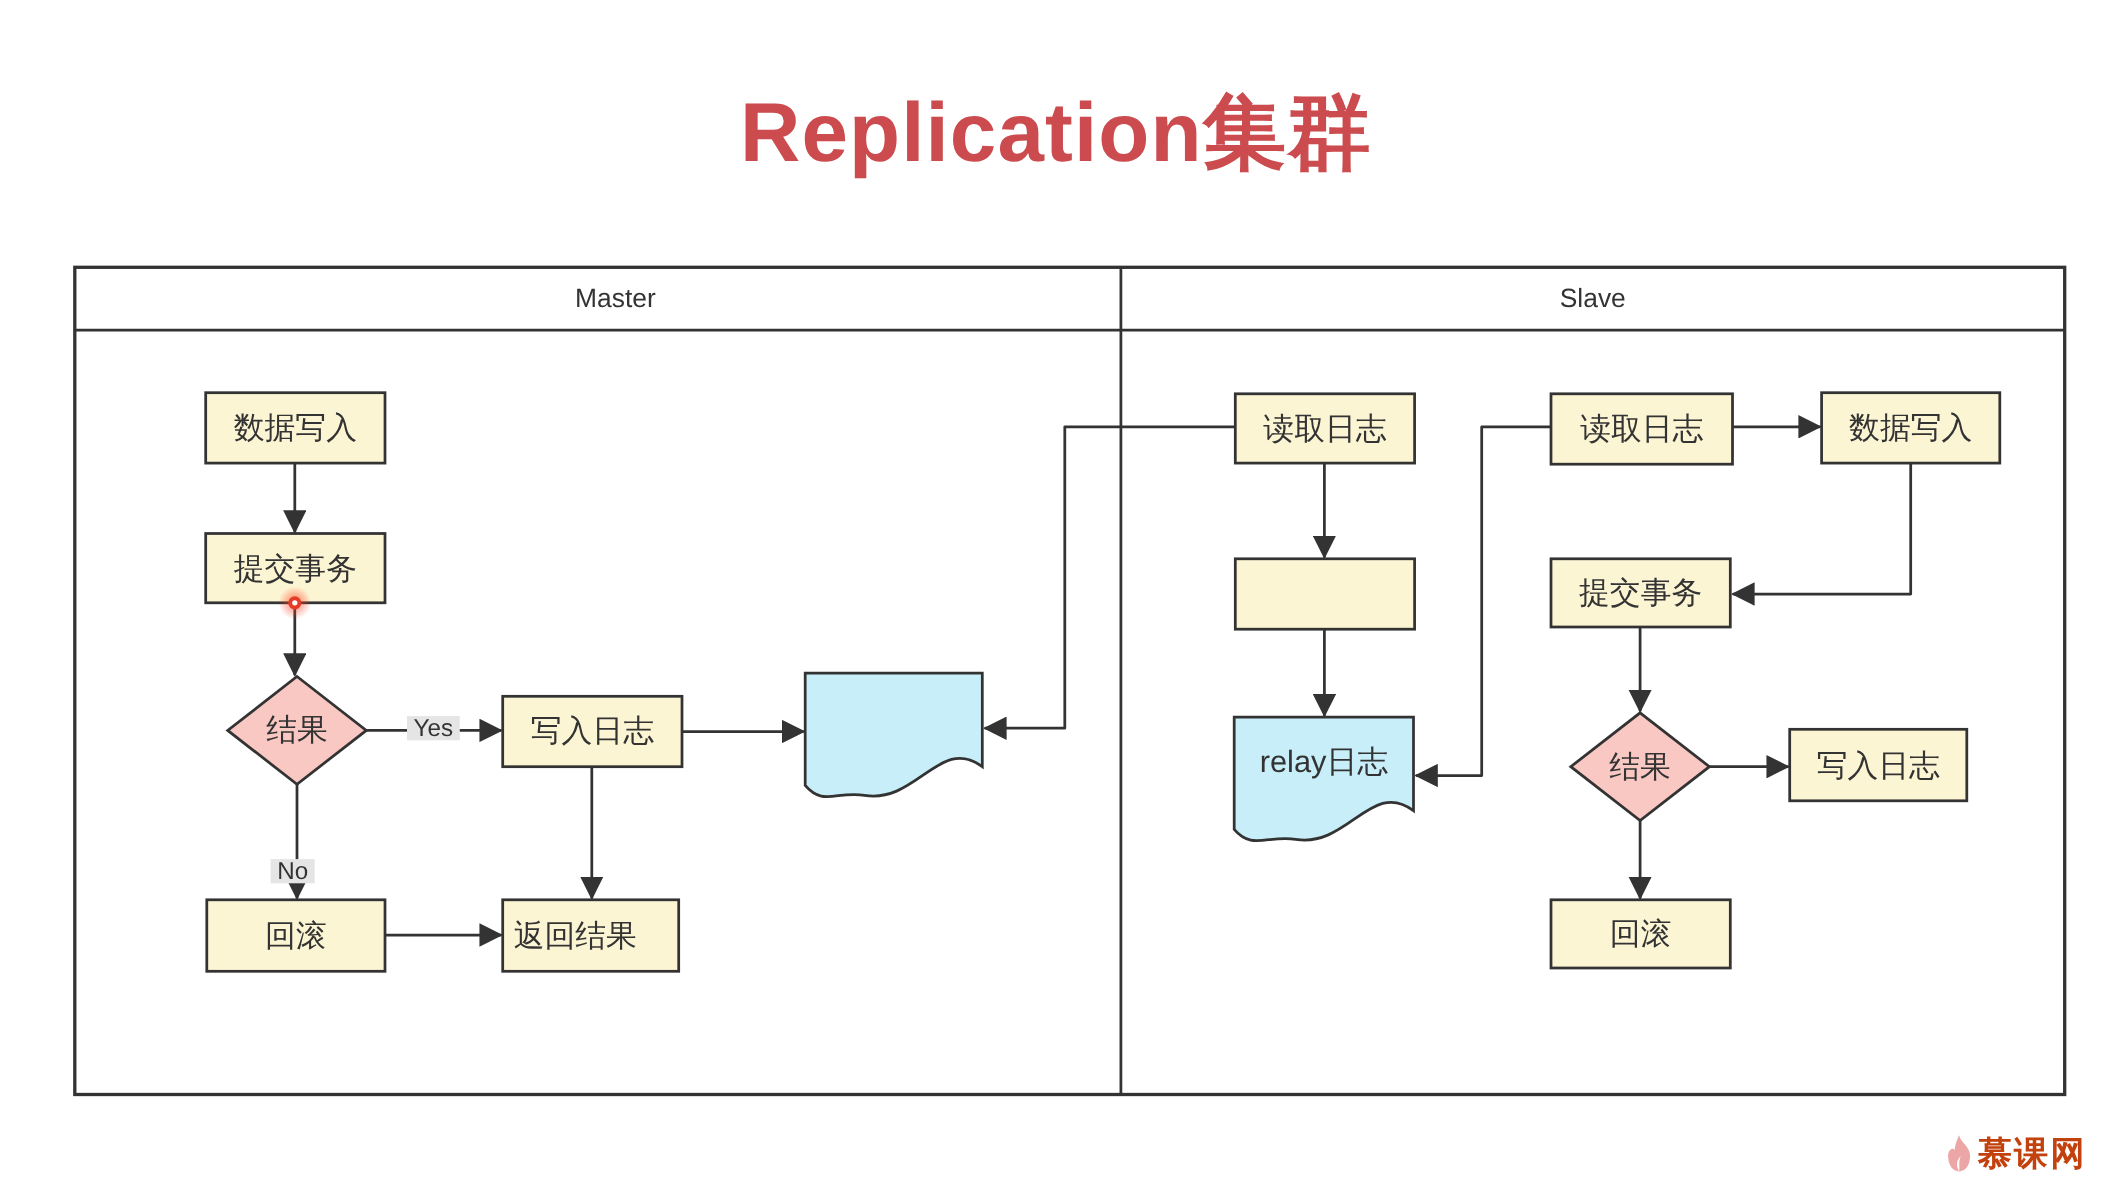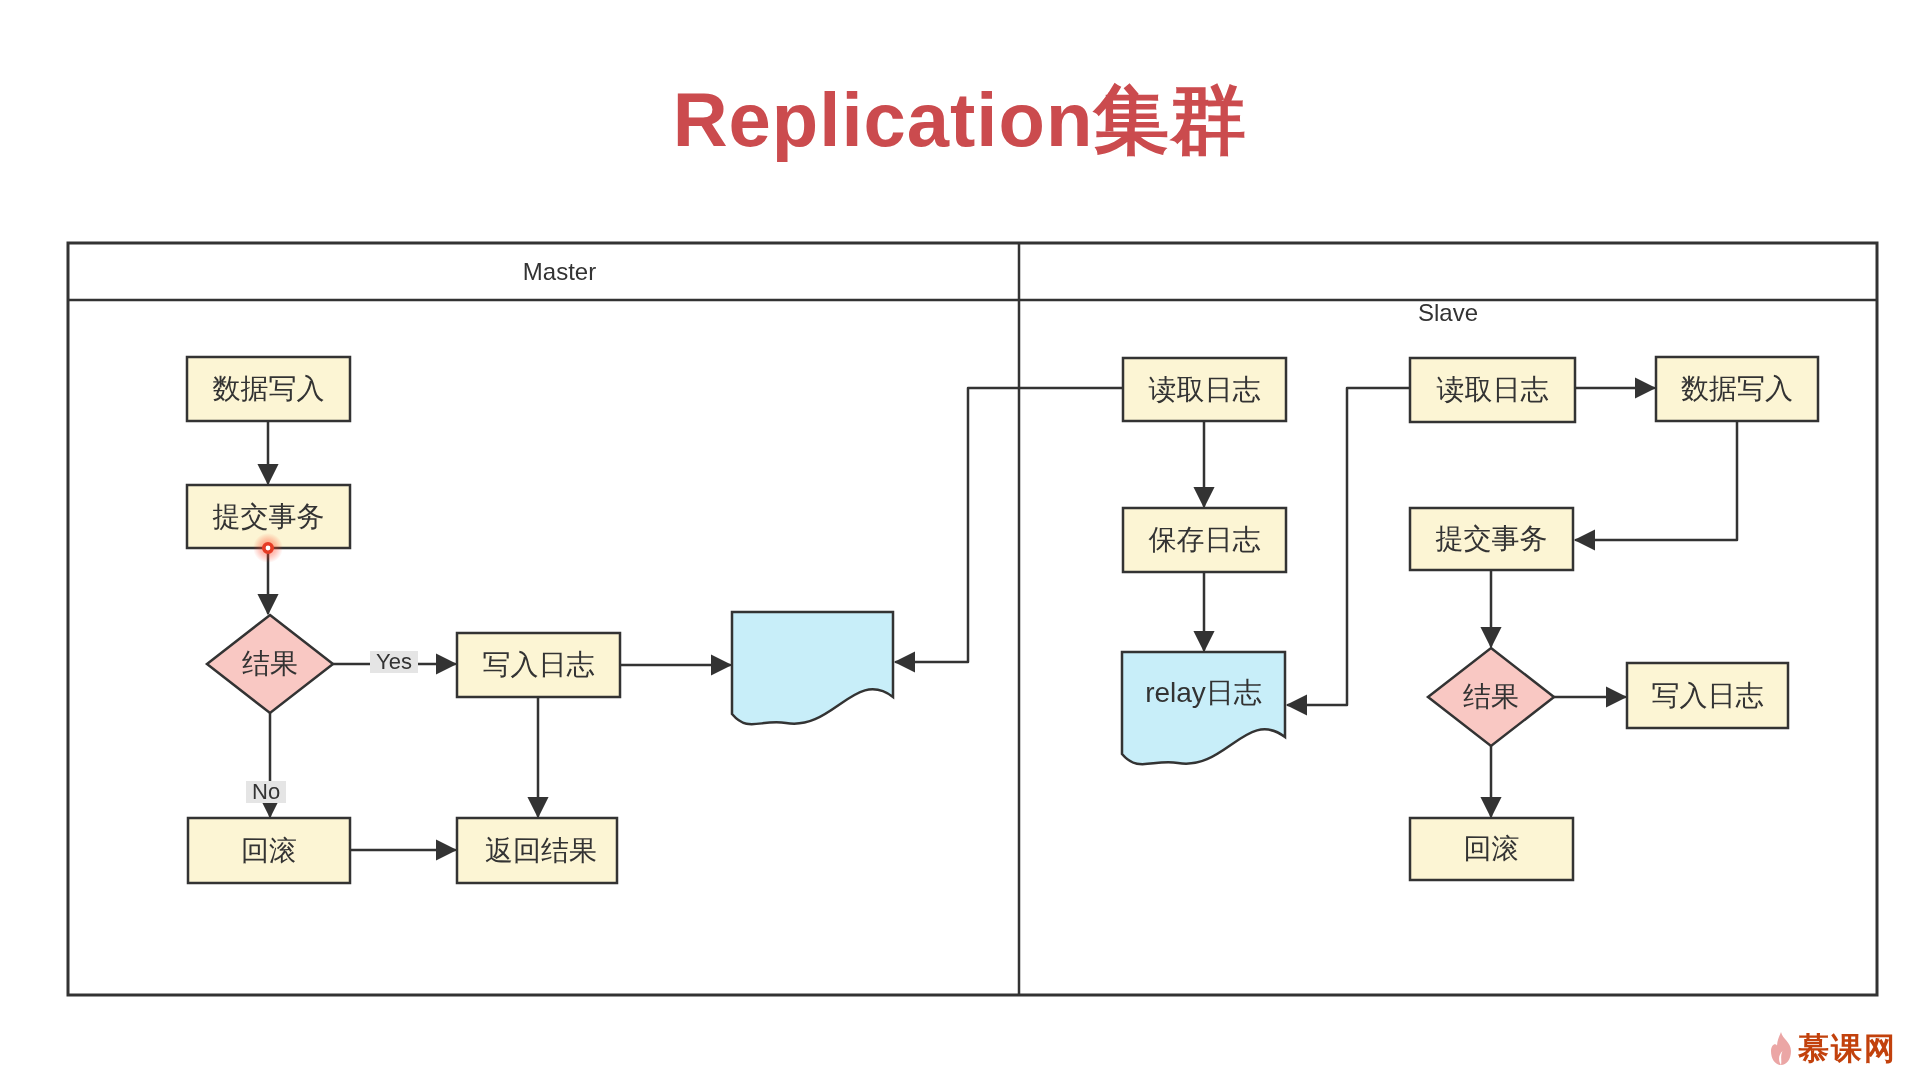--- a/index.html
+++ b/index.html
@@ -90,33 +90,32 @@
     <rect x="1627" y="663" width="161" height="65" fill="#fcf5d4" stroke="#333" stroke-width="2.5"></rect>
     <rect x="1410" y="818" width="163" height="62" fill="#fcf5d4" stroke="#333" stroke-width="2.5"></rect>
 
     <g>
       <circle cx="268" cy="548" r="15" fill="url(#glow)"></circle>
       <circle cx="268" cy="548" r="4.2" fill="#ffffff" stroke="#e63c25" stroke-width="3.6"></circle>
     </g>
   </svg>
 
   <div class="label lane-label" style="left:84px;top:243px;width:951px;height:57px;">Master</div>
-  <div class="label lane-label" style="left:1019px;top:243px;width:858px;height:57px;margin-top:41px;">Slave</div>
+  <div class="label lane-label" style="left:1019px;top:243px;width:858px;height:57px;">Slave</div>
 
   <div class="label" style="left:187px;top:357px;width:163px;height:64px;">数据写入</div>
   <div class="label" style="left:187px;top:485px;width:163px;height:63px;">提交事务</div>
   <div class="label" style="left:207px;top:615px;width:126px;height:98px;">结果</div>
   <div class="label edge-label" style="left:370px;top:651px;">Yes</div>
   <div class="label" style="left:457px;top:633px;width:163px;height:64px;">写入日志</div>
   <div class="label edge-label" style="left:246px;top:753px;margin-top:28px;">No</div>
   <div class="label" style="left:188px;top:818px;width:162px;height:65px;">回滚</div>
-  <div class="label" style="left:461px;top:818px;width:160px;height:65px;border-radius:10px;">返回结果</div>
+  <div class="label" style="left:443px;top:818px;width:160px;height:65px;border-radius:10px;">返回结果</div>
 
   <div class="label" style="left:1123px;top:358px;width:163px;height:63px;">读取日志</div>
-  <div class="label" style="left:1123px;top:508px;width:163px;height:64px;">保存日志</div>
   <div class="label" style="left:1122px;top:652px;width:163px;height:82px;">relay日志</div>
   <div class="label" style="left:1410px;top:358px;width:165px;height:64px;">读取日志</div>
   <div class="label" style="left:1656px;top:357px;width:162px;height:64px;">数据写入</div>
   <div class="label" style="left:1410px;top:508px;width:163px;height:62px;">提交事务</div>
   <div class="label" style="left:1428px;top:648px;width:126px;height:98px;">结果</div>
   <div class="label" style="left:1627px;top:663px;width:161px;height:65px;">写入日志</div>
   <div class="label" style="left:1410px;top:818px;width:163px;height:62px;">回滚</div>
 
   <div class="watermark">
     <svg width="26" height="36" viewBox="0 0 26 36">

